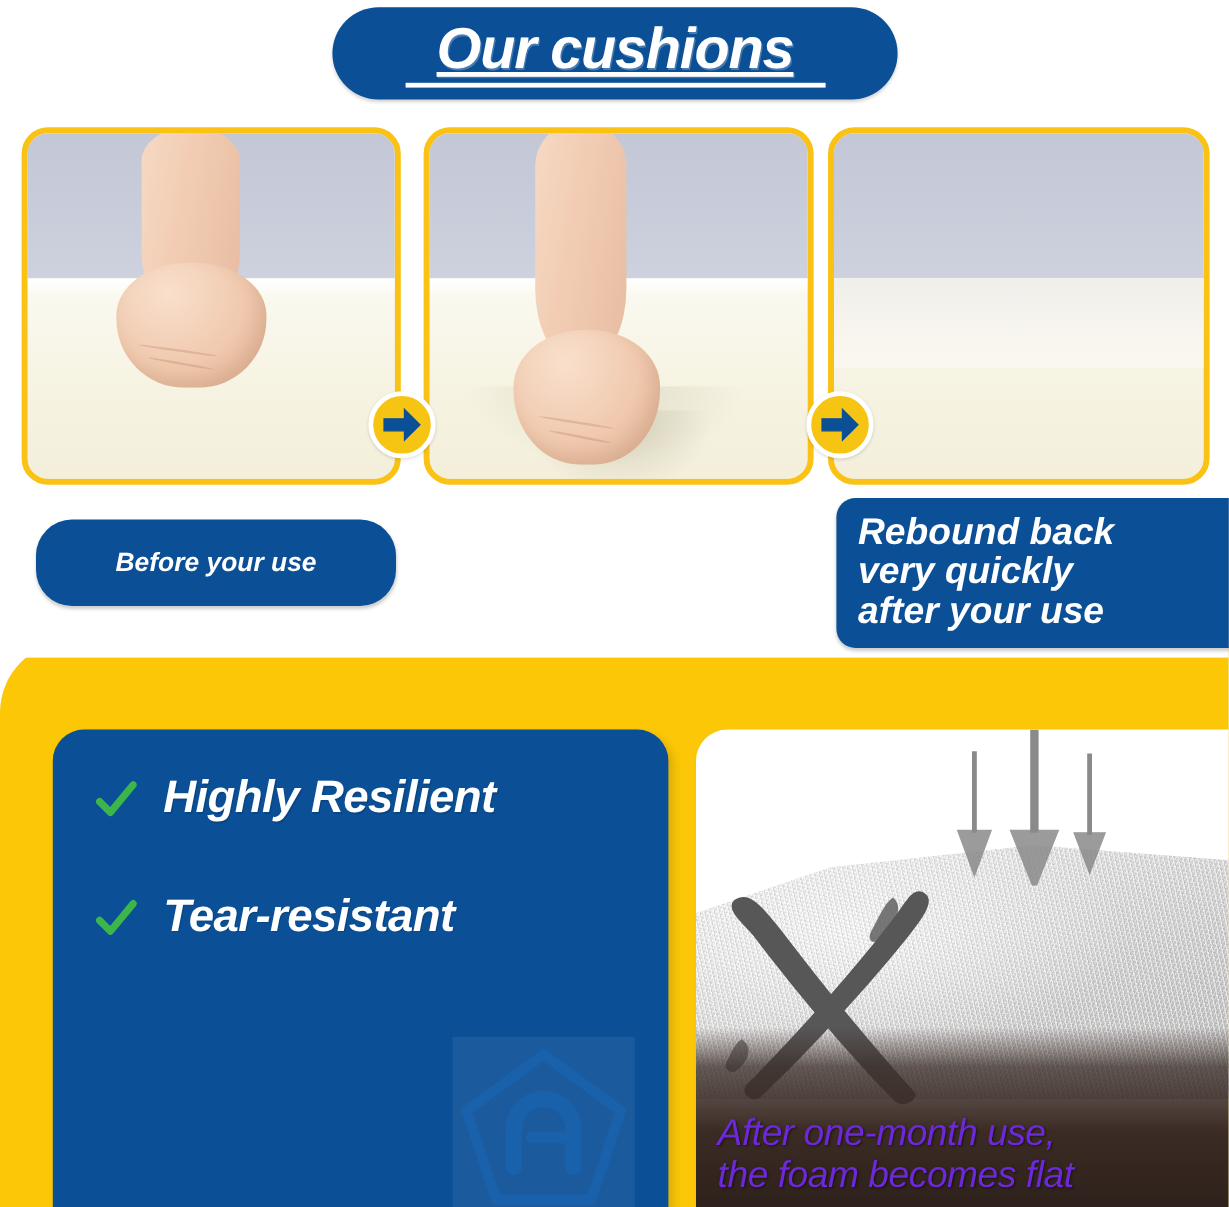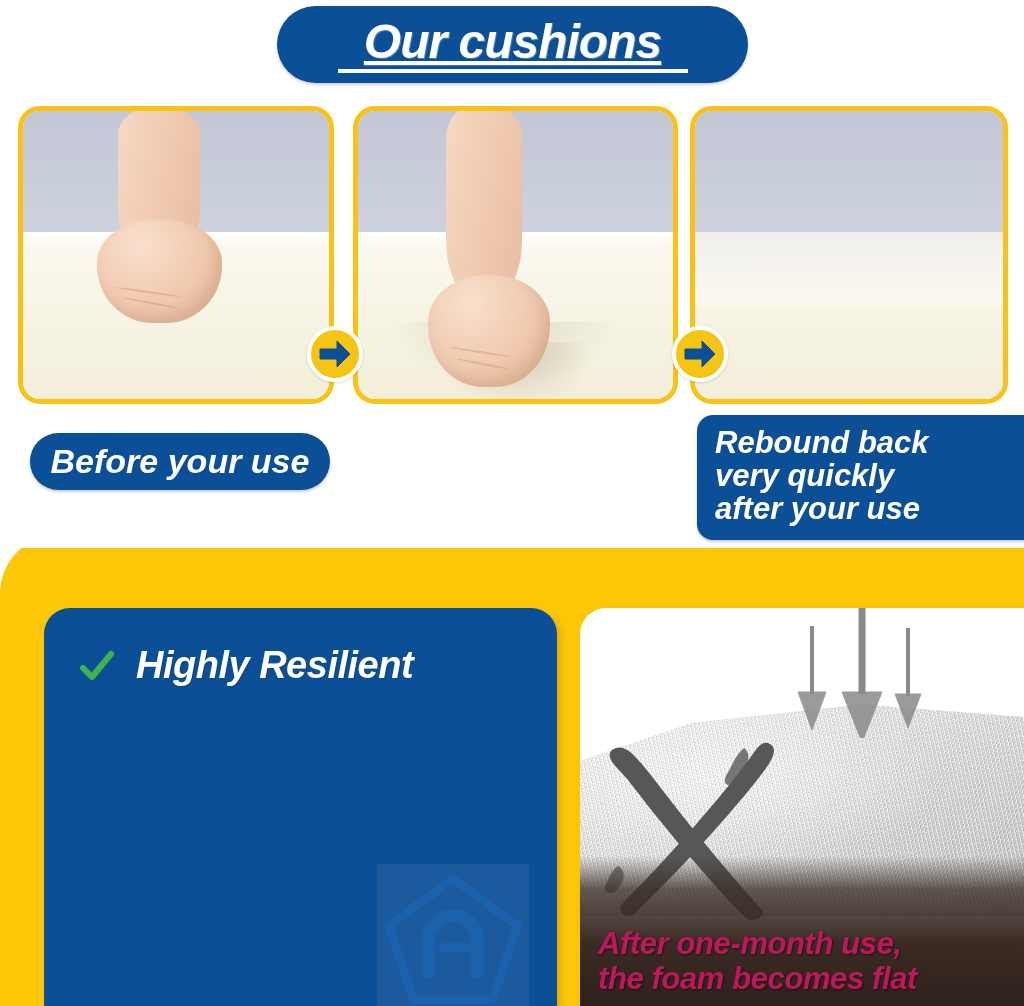--- a/index.html
+++ b/index.html
@@ -113,22 +113,22 @@
   #arrow-circle-1{ left:307px; top:220px; }
   #arrow-circle-2{ left:672px; top:220px; }
 
   
   .step-badge{
     position:absolute; background:#0B4F96; color:#ffffff;
     font-weight:bold; font-style:italic; white-space:nowrap;
     box-shadow:0 2px 3px rgba(0,0,0,0.2);
   }
   #step-badge-1{
-    left:30px; top:433px; width:300px; height:57px; border-radius:30px;
-    font-size:34px; display:flex; align-items:center; justify-content:center;
+    left:30px; top:433px; width:300px; height:72px; border-radius:30px;
+    font-size:22px; display:flex; align-items:center; justify-content:center;
   }
   #step-badge-2{
     left:381px; top:433px; width:269px; height:57px; border-radius:30px;
     font-size:30px; display:flex; align-items:center; justify-content:center;
   }
   #step-badge-3{
     left:697px; top:415px; width:335px; height:125px; border-radius:16px 0 0 16px;
     font-size:31px; line-height:33px; padding:11px 0 0 18px;
   }
   #step-badge-3 span{ display:block; }
@@ -200,22 +200,22 @@
     position:absolute; left:14px; top:118px; width:210px; height:200px; z-index:5;
   }
   
   #others-caption-bg{
     position:absolute; left:0; bottom:0; width:100%; height:150px;
     background:linear-gradient(rgba(58,44,38,0) 0%, rgba(58,44,38,0.75) 22%, #3B2B24 58%, #2E211B 100%);
     z-index:6;
   }
   #others-caption{
     position:absolute; left:18px; bottom:10px; z-index:7;
-    color:#be185d; font-size:31px; line-height:35px;
-    font-weight:bold; font-style:italic; letter-spacing:-0.4px;
+    color:#6d28d9; font-size:31px; line-height:35px;
+    font-weight:normal; font-style:italic; letter-spacing:-0.4px;
     text-shadow:1px 1px 2px rgba(0,0,0,0.5);
     margin-top:15px;
   }
   #others-caption span{ display:block; }
 </style>
 </head>
 <body>
 
 <div id="bottom-section">
 
@@ -224,20 +224,28 @@
 
       <div class="feature-row">
         <span class="check-icon">
           <svg viewBox="0 0 34 34">
               <path d="M3 19 L12 28 L31 5" fill="none" stroke="#3CB54A" stroke-width="6" stroke-linecap="round" stroke-linejoin="round"></path>
             </svg>
         </span>
         <span class="feature-label">Highly Resilient</span>
       </div>
 
+      <div class="feature-row">
+        <span class="check-icon">
+          <svg viewBox="0 0 34 34">
+              <path d="M3 19 L12 28 L31 5" fill="none" stroke="#3CB54A" stroke-width="6" stroke-linecap="round" stroke-linejoin="round"></path>
+            </svg>
+        </span>
+        <span class="feature-label">Tear-resistant</span>
+      </div>
 
 
     </div>
 
     <div id="watermark-logo">
       <svg viewBox="0 0 120 120">
         <polygon points="60,12 112,50 92,110 28,110 8,50" fill="none" stroke="#1C63AD" stroke-width="7"></polygon>
         <path d="M40 88 L40 62 A20 20 0 0 1 80 62 L80 88" fill="none" stroke="#1C63AD" stroke-width="11" stroke-linecap="round"></path>
         <line x1="52" y1="68" x2="80" y2="68" stroke="#1C63AD" stroke-width="8" stroke-linecap="round"></line>
       </svg>

